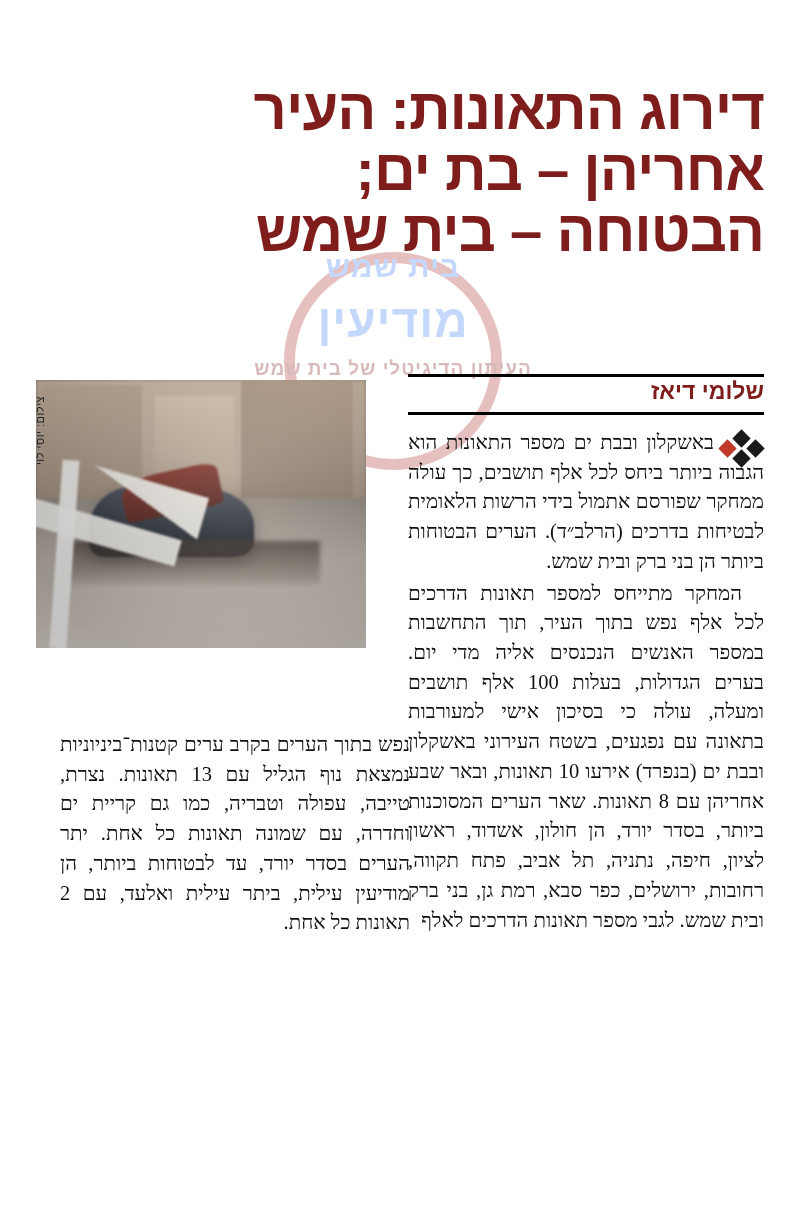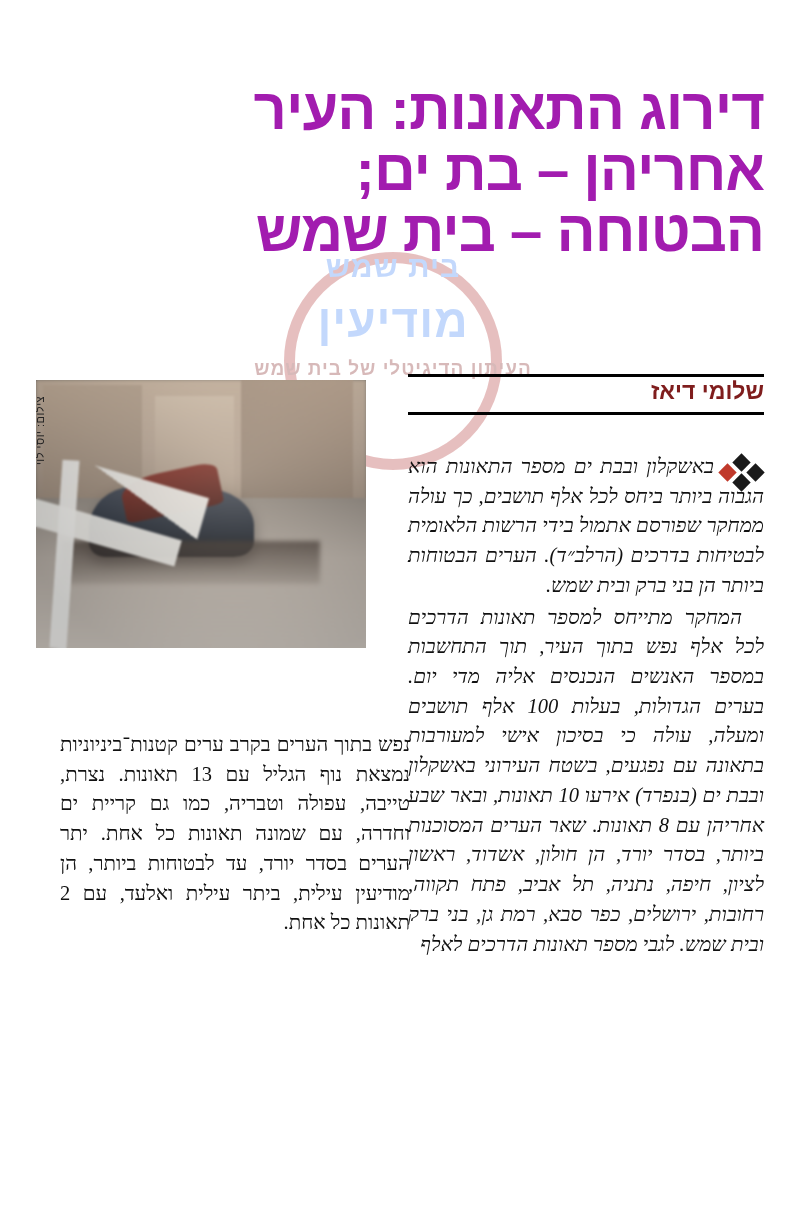--- a/index.html
+++ b/index.html
@@ -63,21 +63,21 @@
     position: absolute;
     top: 40px;
     left: 36px;
     right: 36px;
     text-align: right;
     font-family: "Liberation Sans", "DejaVu Sans", sans-serif;
     font-weight: bold;
     font-size: 58px;
     line-height: 1.05;
     letter-spacing: -1px;
-    color: #a21caf;
+    color: #7f1d1d;
     z-index: 10;
   }
   .headline .hl-line { display: block; }
 
   .headline-rule {
     position: absolute;
     top: 374px;
     left: 408px;
     right: 36px;
     border-top: 3px solid #000;
@@ -224,24 +224,23 @@
     font-family: "Liberation Serif", "DejaVu Serif", serif;
     font-size: 20.5px;
     line-height: 1.45;
     color: #111;
     z-index: 9;
   }
   .col p { margin: 0 0 2px 0; text-indent: 22px; }
   .col p.first { text-indent: 0; }
 
   .col-right {
-    top: 452px;
+    top: 428px;
     left: 408px;
     width: 356px;
-    font-style: italic;
   }
   .col-left {
     top: 730px;
     left: 36px;
     width: 350px;
     margin-left: 24px;
   }
 
   .bullet-diamonds {
     display: inline-block;

